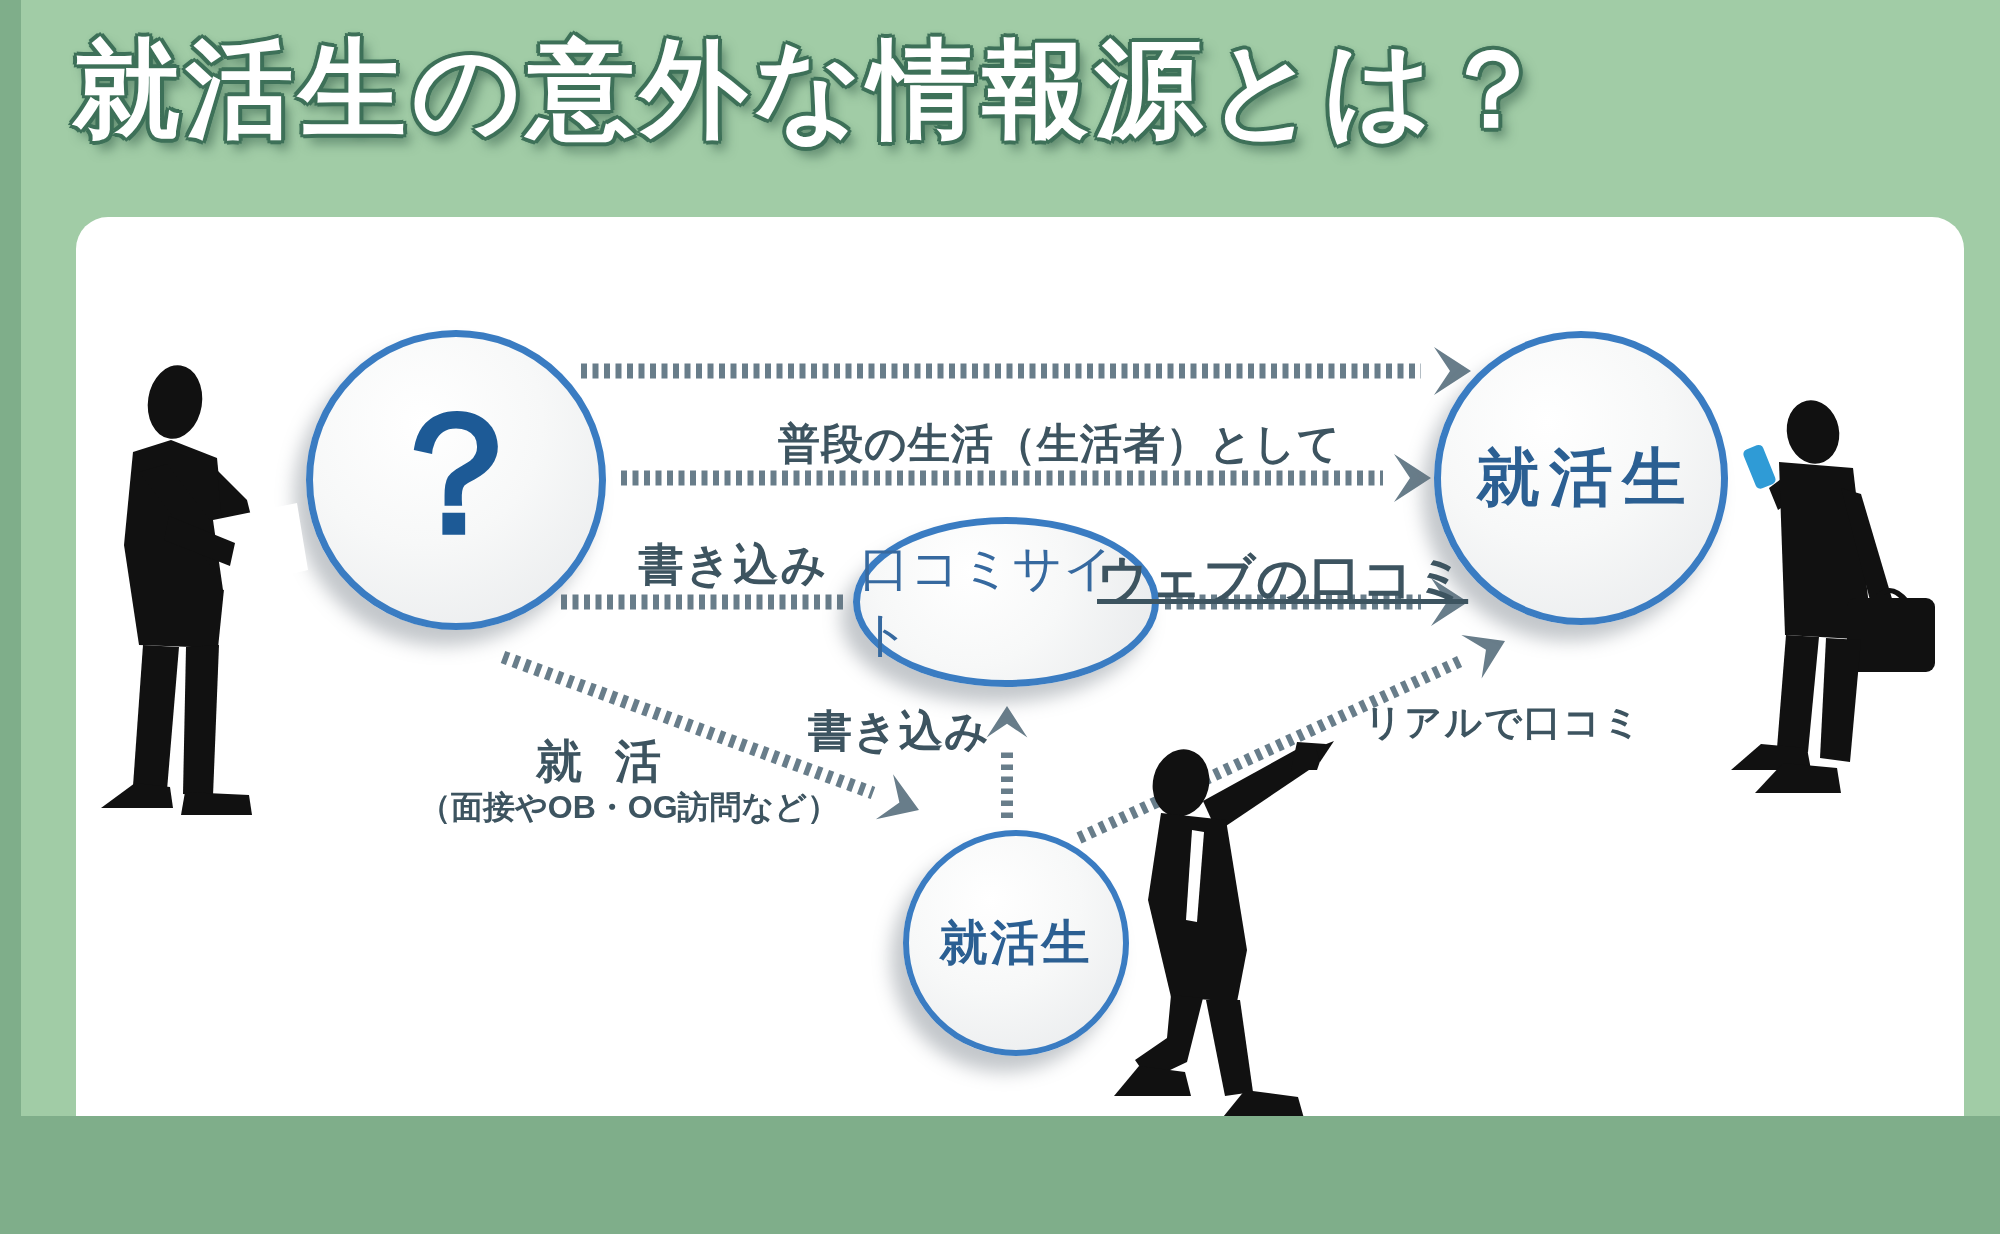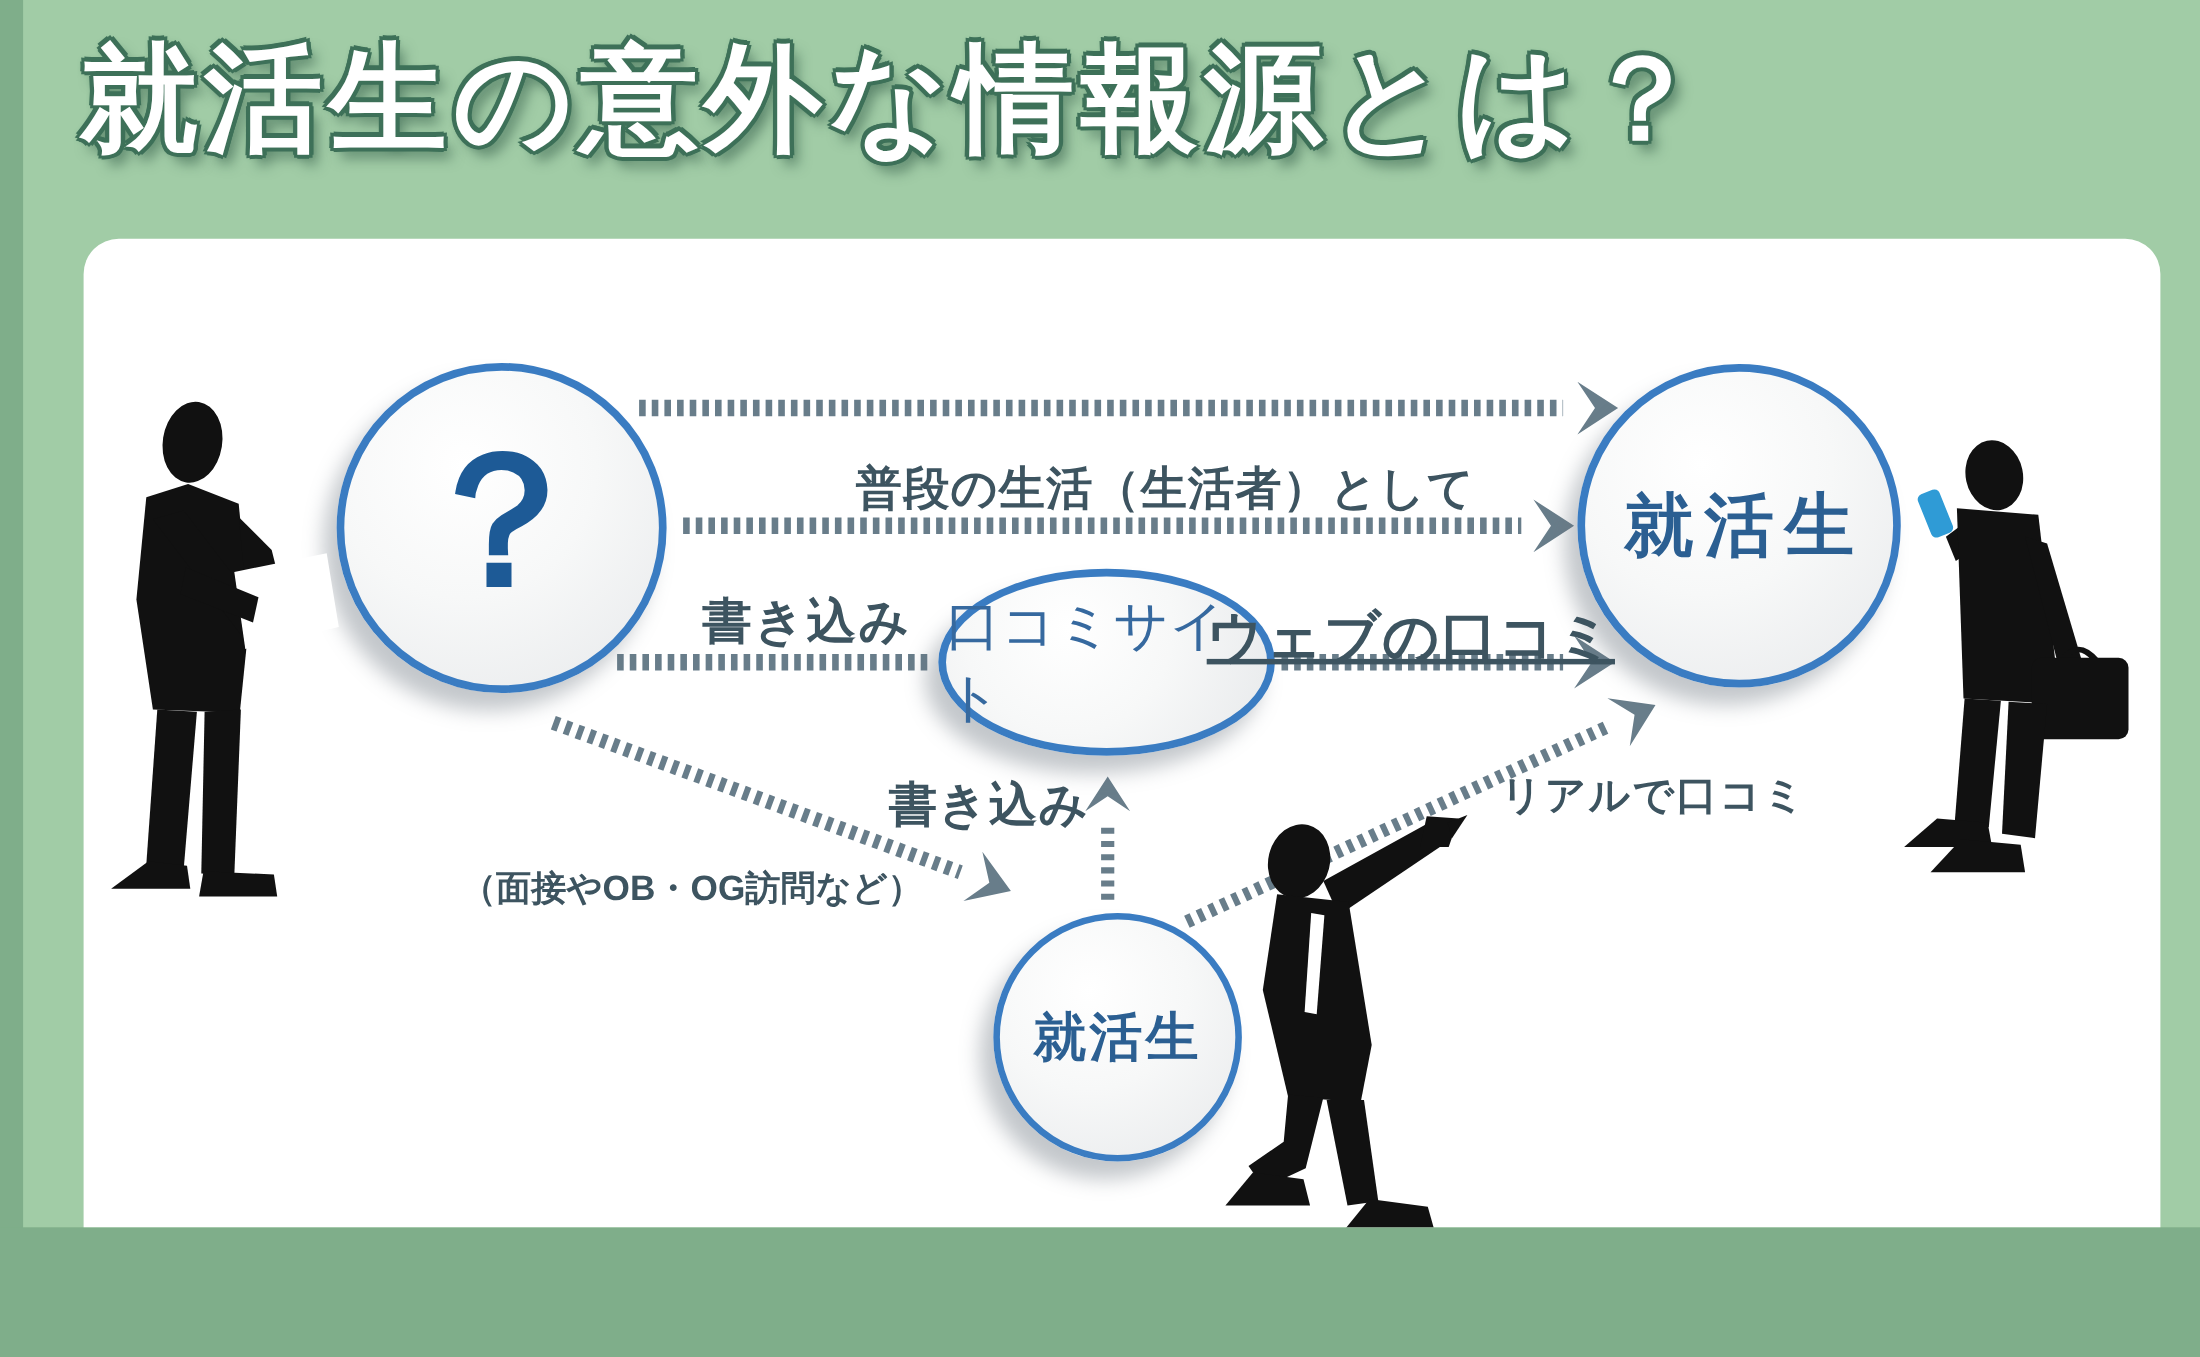--- a/index.html
+++ b/index.html
@@ -116,20 +116,21 @@
   <div class="node node-kuchikomi">
     <span class="ntext">口コミサイト</span>
   </div>
   <div class="node node-student-bottom">
     <span class="ntext">就活生</span>
   </div>
 
   <div class="lbl lbl-fudan">普段の生活（生活者）として</div>
   <div class="lbl lbl-kakikomi-left">書き込み</div>
   <div class="lbl lbl-web">ウェブの口コミ</div>
+  <div class="lbl lbl-shukatsu">就 活</div>
   <div class="lbl lbl-shukatsu-sub">（面接やOB・OG訪問など）</div>
   <div class="lbl lbl-kakikomi-up">書き込み</div>
   <div class="lbl lbl-real">リアルで口コミ</div>
 
   <svg class="layer figures" viewBox="0 0 2000 1234" aria-hidden="true">
 
     <g fill="#111111">
       <ellipse cx="154" cy="402" rx="27" ry="37" transform="rotate(9 154 402)"></ellipse>
       <polygon points="112,452 150,440 196,458 206,560 197,648 118,645 103,545"></polygon>
       <polygon points="118,472 146,464 214,553 198,577"></polygon>

